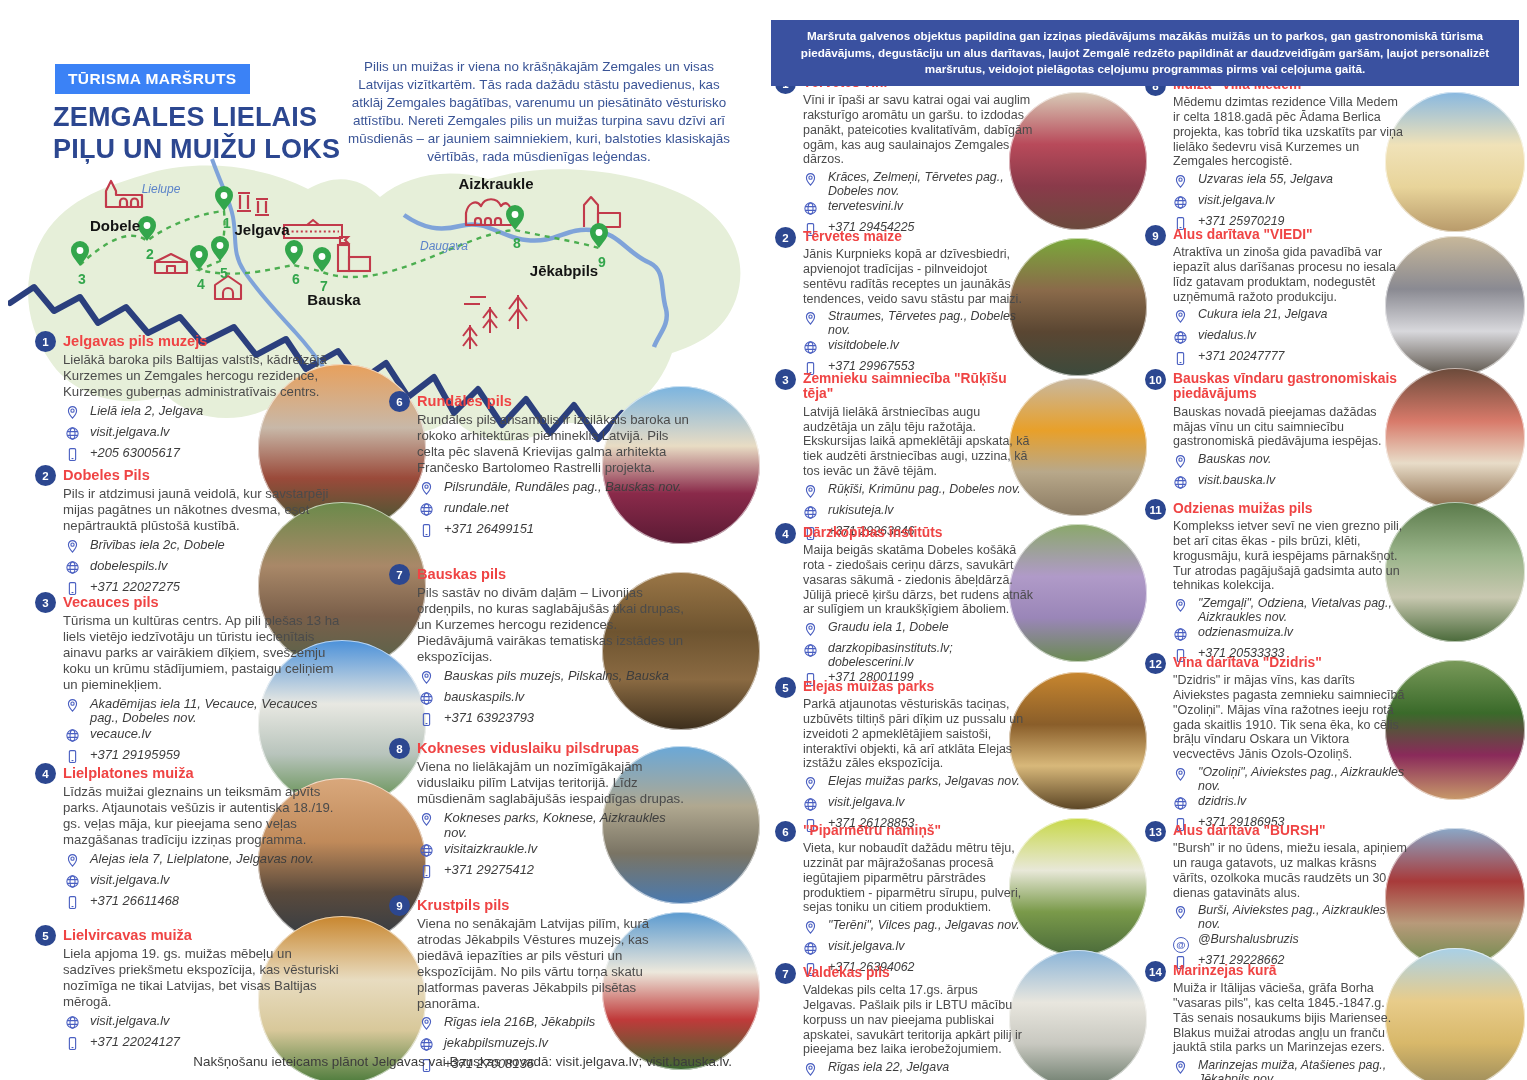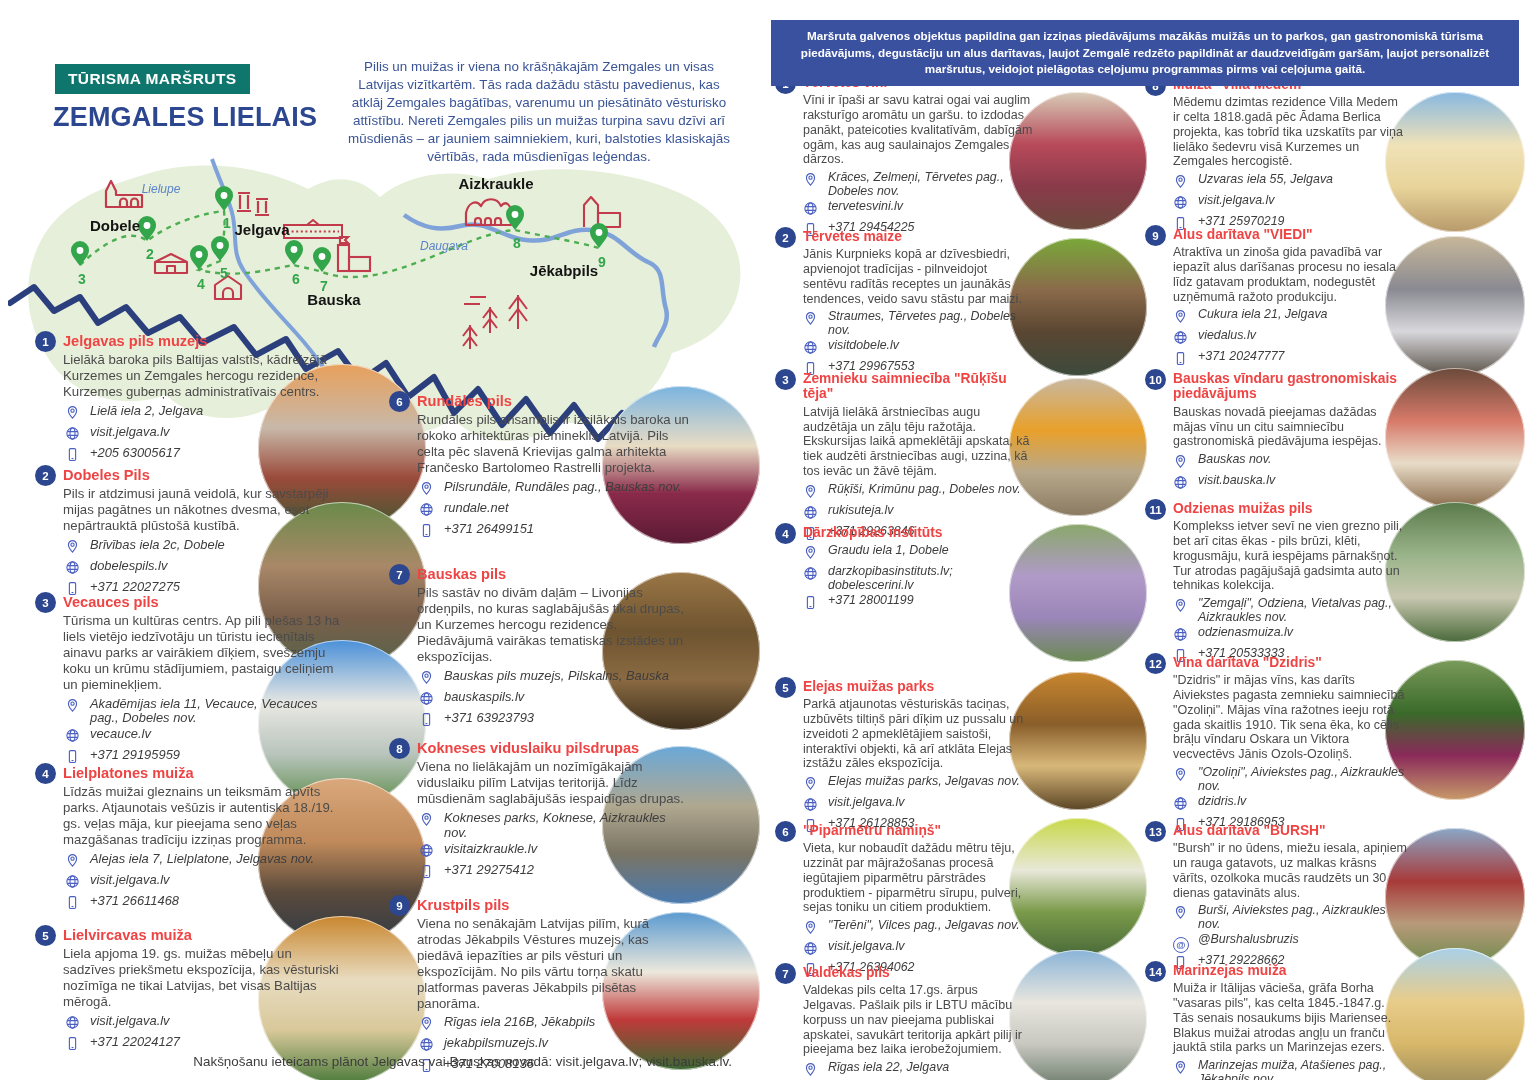--- a/index.html
+++ b/index.html
@@ -1,21 +1,21 @@
 <!DOCTYPE html>
 <html><head>
 <meta charset="utf-8">
 <style>
   html,body{margin:0;padding:0;background:#fff;font-family:"Liberation Sans",sans-serif;}
   #stage{position:relative;width:1527px;height:1080px;background:#ffffff;overflow:hidden;}
   .page{position:absolute;top:12px;height:1080px;overflow:hidden;}
   #page-left{left:0;width:763px;}
   #page-right{left:763px;width:764px;}
 
-  .badge{position:absolute;left:55px;top:52px;background:#0f766e;color:#fff;font-weight:bold;
+  .badge{position:absolute;left:55px;top:52px;background:#3b82f6;color:#fff;font-weight:bold;
          font-size:15.5px;padding:6px 13px;letter-spacing:.4px;z-index:4;}
   .doc-title{position:absolute;left:53px;top:90px;color:#2c4790;font-size:27px;font-weight:bold;
          line-height:1.17;z-index:4;letter-spacing:.2px;}
   .intro{position:absolute;left:345px;top:46px;width:388px;color:#3a5496;font-size:13.4px;line-height:1.34;z-index:4;text-align:center;}
   .footnote{position:absolute;left:30px;top:1042px;width:702px;text-align:right;color:#3c3c3c;font-size:13.4px;z-index:4;}
 
   .map-wrap{position:absolute;left:8px;top:145px;width:748px;height:322px;z-index:0;}
   svg{font-family:"Liberation Sans",sans-serif;}
   .city-label{font-size:15px;font-weight:bold;fill:#141414;}
   .river-label{font-size:12px;font-style:italic;fill:#5b83c9;}
@@ -45,20 +45,21 @@
 </style>
 </head>
 <body>
 
 <div id="stage">
 
   <div class="page" id="page-left">
     <div class="badge">TŪRISMA MARŠRUTS</div>
     <div class="doc-title">
       <div>ZEMGALES LIELAIS</div>
+      <div>PIĻU UN MUIŽU LOKS</div>
     </div>
     <div class="intro">Pilis un muižas ir viena no krāšņākajām Zemgales un visas Latvijas vizītkartēm. Tās rada dažādu stāstu pavedienus, kas atklāj Zemgales bagātības, varenumu un piesātināto vēsturisko attīstību. Nereti Zemgales pilis un muižas turpina savu dzīvi arī mūsdienās – ar jauniem saimniekiem, kuri, balstoties klasiskajās vērtībās, rada mūsdienīgas leģendas.</div>
 
     <div class="map-wrap">
       <svg viewBox="0 0 748 322" width="748" height="322">
         <path fill="#e6efd9" d="M142 16 C200 0 262 12 300 32 C328 16 352 20 372 40 C398 18 440 10 480 22 C540 4 622 12 676 38 C722 60 742 102 728 142 C716 176 688 188 664 196 C648 244 600 276 552 264 C518 294 468 288 444 260 C420 284 380 278 360 252 C334 274 294 270 270 246 C234 270 184 264 158 238 C114 254 64 238 42 204 C16 166 12 118 36 78 C60 40 102 28 142 16 Z"></path>
         <path fill="none" stroke="#2b3f7d" stroke-width="6" stroke-linejoin="round" stroke-linecap="round" d="M2 146 L26 130 L46 154 L72 140 L90 166 L118 150 L140 176 L172 160 L194 186 L226 170 L248 198 L278 182 L298 212 L330 194 L352 224 L378 206 L400 240 L426 220 L446 256 L470 232 L494 268 L518 242 L542 276 L566 248 L590 282 L614 256 L640 290"></path>
         <path fill="none" stroke="#7fa3d9" stroke-width="4" d="M204 2 C214 30 222 44 225 60 C229 82 224 96 236 114 C252 138 270 156 288 176 C308 198 330 230 342 252 C356 278 368 296 382 312"></path>
         <path fill="none" stroke="#7fa3d9" stroke-width="4.5" d="M396 58 C416 72 432 74 452 69 C478 62 492 80 518 83 C548 87 558 70 584 73 C612 76 618 96 642 106 C658 114 652 132 658 152 C662 168 650 178 646 190"></path>
         <path fill="none" stroke="#4cae50" stroke-width="2.4" stroke-dasharray="5 5" d="M72 108 C95 86 122 70 139 84 C162 66 196 56 216 54 C218 74 214 90 212 104 L191 113 C230 122 262 112 286 108 C296 111 306 112 314 115 C360 132 416 102 458 86 C476 79 492 74 507 73 C534 79 566 84 591 91"></path>
@@ -538,20 +539,21 @@
               </svg></span>
             <span class="detail-text">+371 29263846</span>
           </div>
         </div>
       </div>
       <div class="entry" style="left: 12px; top: 510px; width: 258px;">
         <div class="entry-badge">
           <span>4</span>
         </div>
         <div class="entry-title">Dārzkopības institūts</div>
+        <div class="entry-body">Maija beigās skatāma Dobeles košākā rota - ziedošais ceriņu dārzs, savukārt vasaras sākumā - ziedonis ābeļdārzā. Jūlijā priecē ķiršu dārzs, bet rudens atnāk ar sulīgiem un kraukšķīgiem āboliem.</div>
         <div class="entry-details">
           <div class="detail-row">
             <span class="detail-icon"><svg viewBox="0 0 24 24" width="15" height="15">
                 <path d="M12 2.5C8.4 2.5 5.5 5.4 5.5 9c0 4.8 6.5 12 6.5 12s6.5-7.2 6.5-12c0-3.6-2.9-6.5-6.5-6.5z" fill="none" stroke="#4a5fc1" stroke-width="1.8"></path>
                 <circle cx="12" cy="9" r="2.6" fill="none" stroke="#4a5fc1" stroke-width="1.8"></circle>
               </svg></span>
             <span class="detail-text">Graudu iela 1, Dobele</span>
           </div>
           <div class="detail-row">
             <span class="detail-icon"><svg viewBox="0 0 24 24" width="15" height="15" fill="none" stroke="#4a5fc1" stroke-width="1.7">
@@ -828,21 +830,21 @@
                 <path d="M10.5 18.5h3"></path>
               </svg></span>
             <span class="detail-text">+371 29228662</span>
           </div>
         </div>
       </div>
       <div class="entry" style="left: 382px; top: 948px; width: 262px;">
         <div class="entry-badge">
           <span>14</span>
         </div>
-        <div class="entry-title">Marinzejas muiža</div>
+        <div class="entry-title">Marinzejas kurā</div>
         <div class="entry-body">Muiža ir Itālijas vācieša, grāfa Borha "vasaras pils", kas celta 1845.-1847.g. Tās senais nosaukums bijis Mariensee. Blakus muižai atrodas angļu un franču jauktā stila parks un Marinzejas ezers.</div>
         <div class="entry-details">
           <div class="detail-row">
             <span class="detail-icon"><svg viewBox="0 0 24 24" width="15" height="15">
                 <path d="M12 2.5C8.4 2.5 5.5 5.4 5.5 9c0 4.8 6.5 12 6.5 12s6.5-7.2 6.5-12c0-3.6-2.9-6.5-6.5-6.5z" fill="none" stroke="#4a5fc1" stroke-width="1.8"></path>
                 <circle cx="12" cy="9" r="2.6" fill="none" stroke="#4a5fc1" stroke-width="1.8"></circle>
               </svg></span>
             <span class="detail-text">Marinzejas muiža, Atašienes pag., Jēkabpils nov.</span>
           </div>
           <div class="detail-row">

